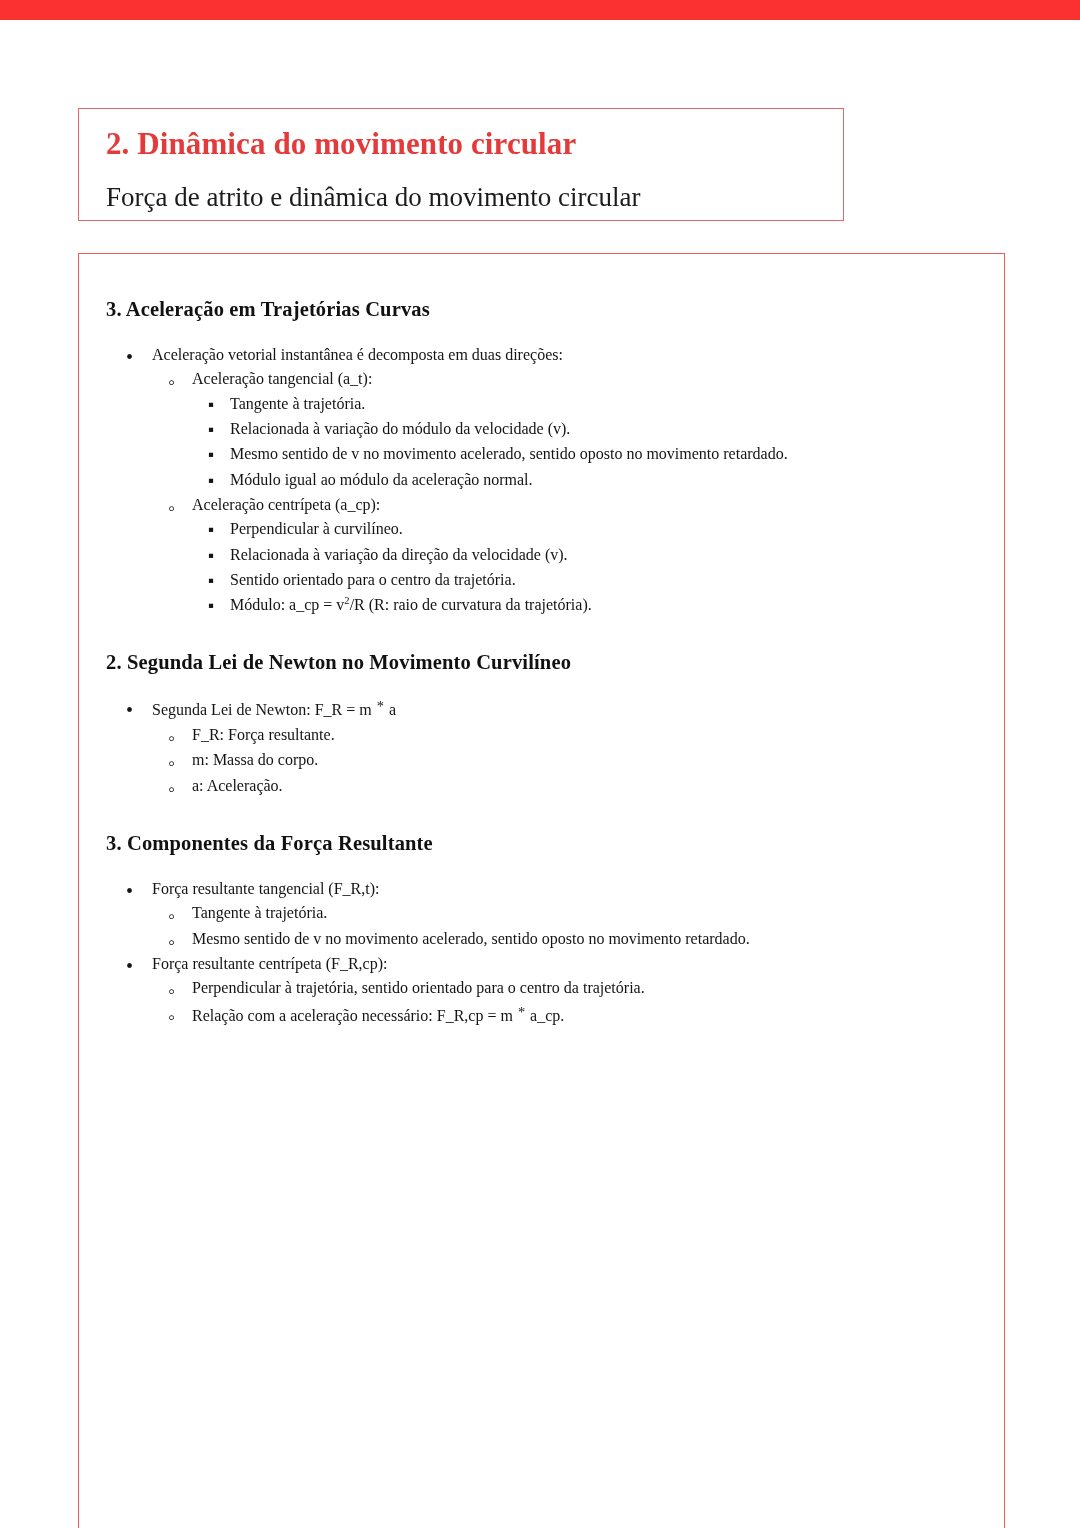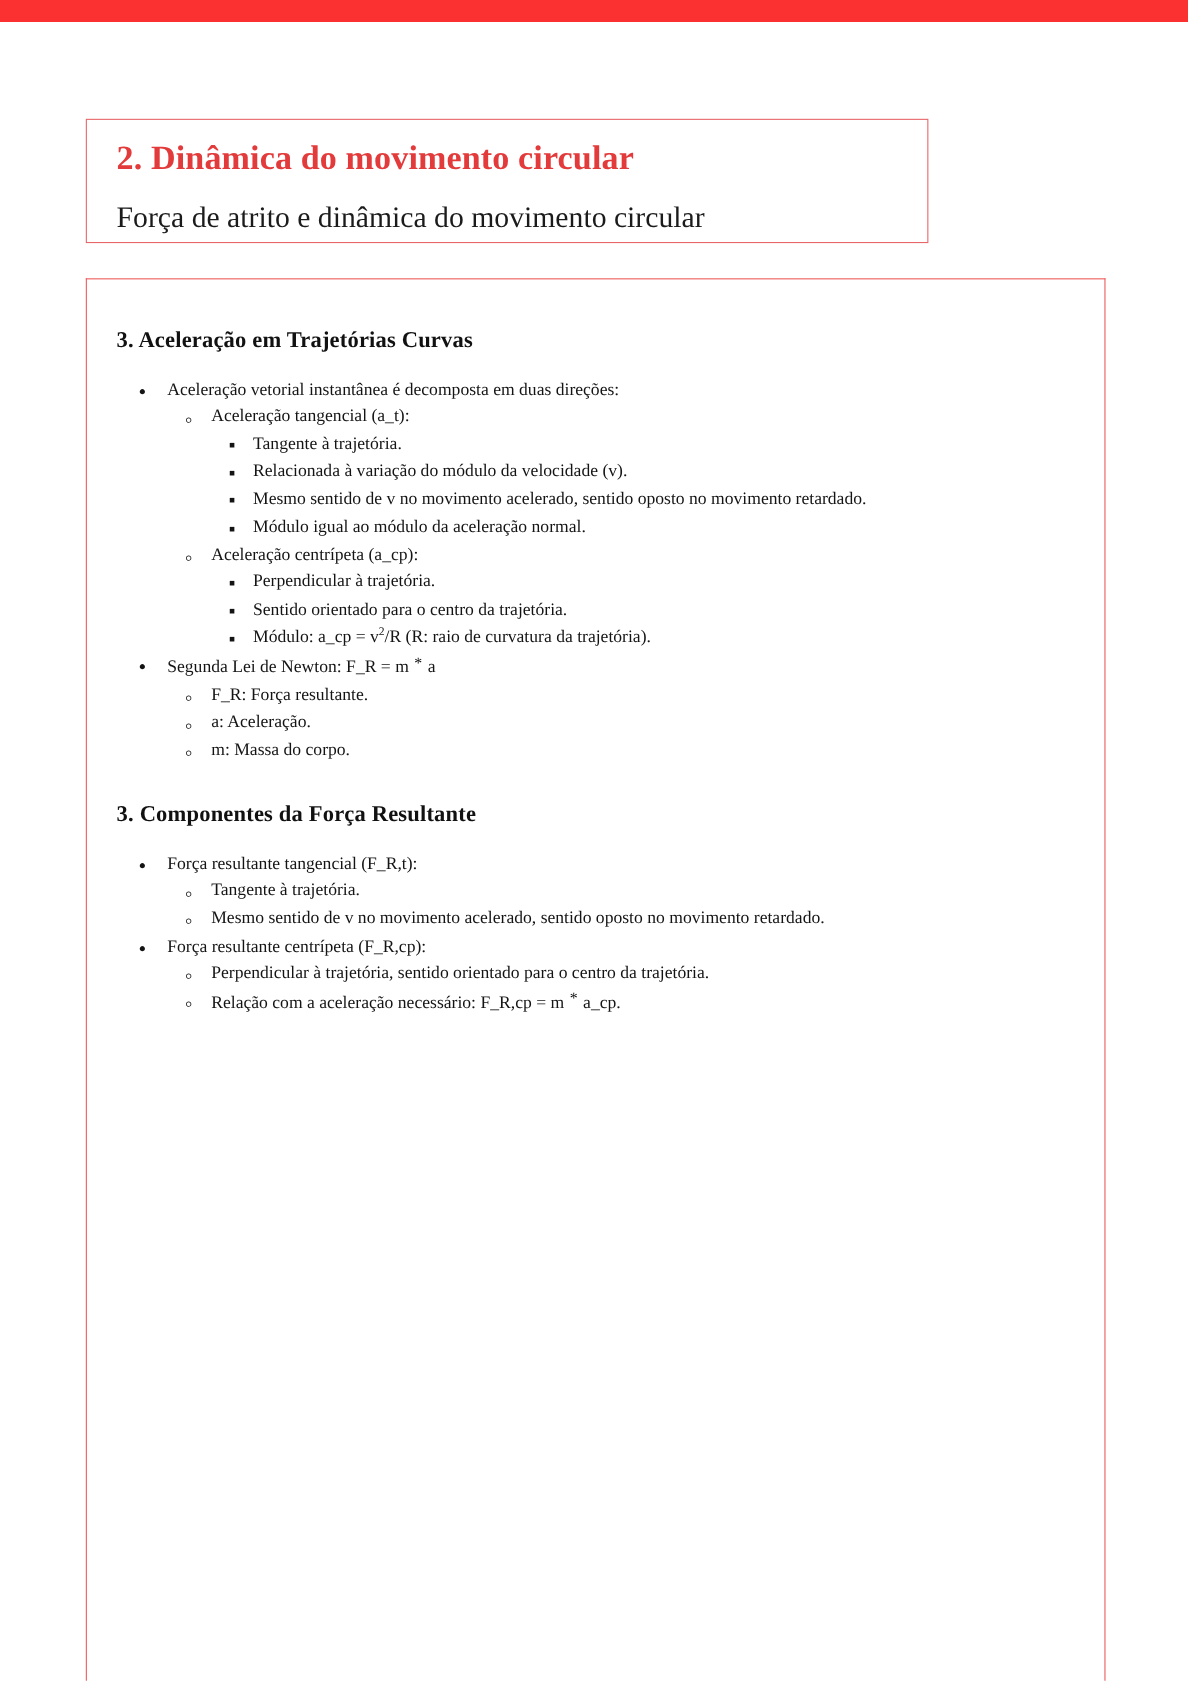--- a/index.html
+++ b/index.html
@@ -171,37 +171,39 @@
             <ul class="lvl3">
               <li><span>Tangente à trajetória.</span></li>
               <li><span>Relacionada à variação do módulo da velocidade (v).</span></li>
               <li><span>Mesmo sentido de v no movimento acelerado, sentido oposto no movimento retardado.</span></li>
               <li><span>Módulo igual ao módulo da aceleração normal.</span></li>
             </ul>
           </li>
           <li>
             <span>Aceleração centrípeta (a_cp):</span>
             <ul class="lvl3">
-              <li><span>Perpendicular à trajetória.</span></li>
+              <li><span>Perpendicular à curvilíneo.</span></li>
+              <li><span>Relacionada à variação da direção da velocidade (v).</span></li>
               <li><span>Sentido orientado para o centro da trajetória.</span></li>
               <li><span>Módulo: a_cp = v</span><sup>2</sup><span>/R (R: raio de curvatura da trajetória).</span></li>
             </ul>
           </li>
         </ul>
       </li>
     </ul>
 
+    <div class="section-heading spaced-top">2. Segunda Lei de Newton no Movimento Curvilíneo</div>
 
     <ul class="lvl1">
       <li>
         <span>Segunda Lei de Newton: F_R = m </span><span class="ast">*</span><span> a</span>
         <ul class="lvl2">
           <li><span>F_R: Força resultante.</span></li>
+          <li><span>m: Massa do corpo.</span></li>
           <li><span>a: Aceleração.</span></li>
-          <li><span>m: Massa do corpo.</span></li>
         </ul>
       </li>
     </ul>
 
     <div class="section-heading spaced-top">3. Componentes da Força Resultante</div>
 
     <ul class="lvl1">
       <li>
         <span>Força resultante tangencial (F_R,t):</span>
         <ul class="lvl2">

